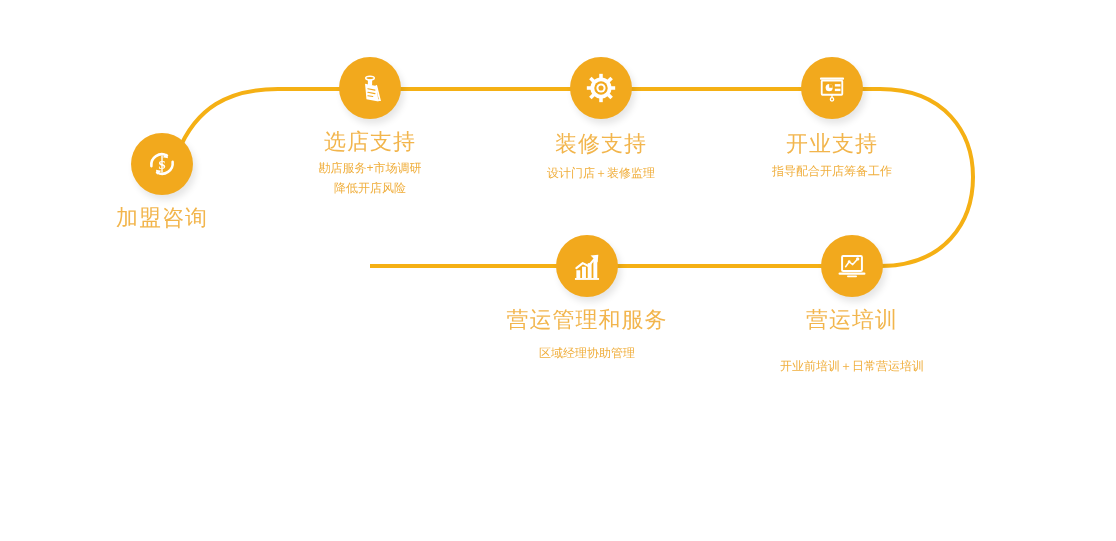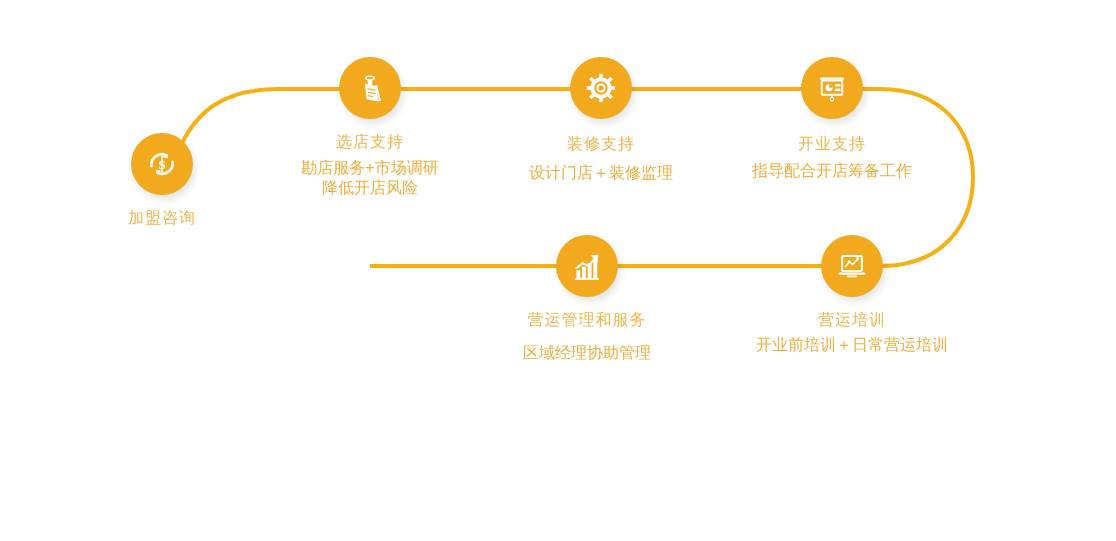--- a/index.html
+++ b/index.html
@@ -44,29 +44,29 @@
     position: relative;
     box-shadow: 3px 5px 7px rgba(0,0,0,0.10);
     display: flex;
     align-items: center;
     justify-content: center;
   }
   .bubble svg {
     display: block;
   }
   .node-title {
-    font-size: 16px;
+    font-size: 22px;
     line-height: 28px;
     color: #F2B54C;
     letter-spacing: 1px;
     white-space: nowrap;
     font-weight: normal;
   }
   .node-sub {
-    font-size: 16px;
+    font-size: 12px;
     line-height: 20px;
     color: #F0AE3C;
     white-space: nowrap;
     letter-spacing: 0px;
   }
   .node-sub .sub-line { display: block; }
 
   
   #node-0 { left: 162px; top: 133px; }
   #node-0 .node-title { margin-top: 9px; }
@@ -87,21 +87,21 @@
   #node-4 { left: 370px; top: 235px; }
   #node-4 .node-title { margin-top: 9px; }
   #node-4 .node-sub   { margin-top: 9px; }
 
   #node-5 { left: 587px; top: 235px; }
   #node-5 .node-title { margin-top: 9px; }
   #node-5 .node-sub   { margin-top: 9px; }
 
   #node-6 { left: 852px; top: 235px; }
   #node-6 .node-title { margin-top: 9px; }
-  #node-6 .node-sub   { margin-top: 1px; }
+  #node-6 .node-sub   { margin-top: 22px; }
 </style>
 </head>
 <body>
 
 <div id="flow-root">
 
   <svg class="path-layer" viewBox="0 0 1116 541" width="1116" height="541">
 
     <path d="M 178 152 C 196 108 228 89 278 89 L 370 89" fill="none" stroke="#F5B014" stroke-width="4" stroke-linecap="round"></path>
 

